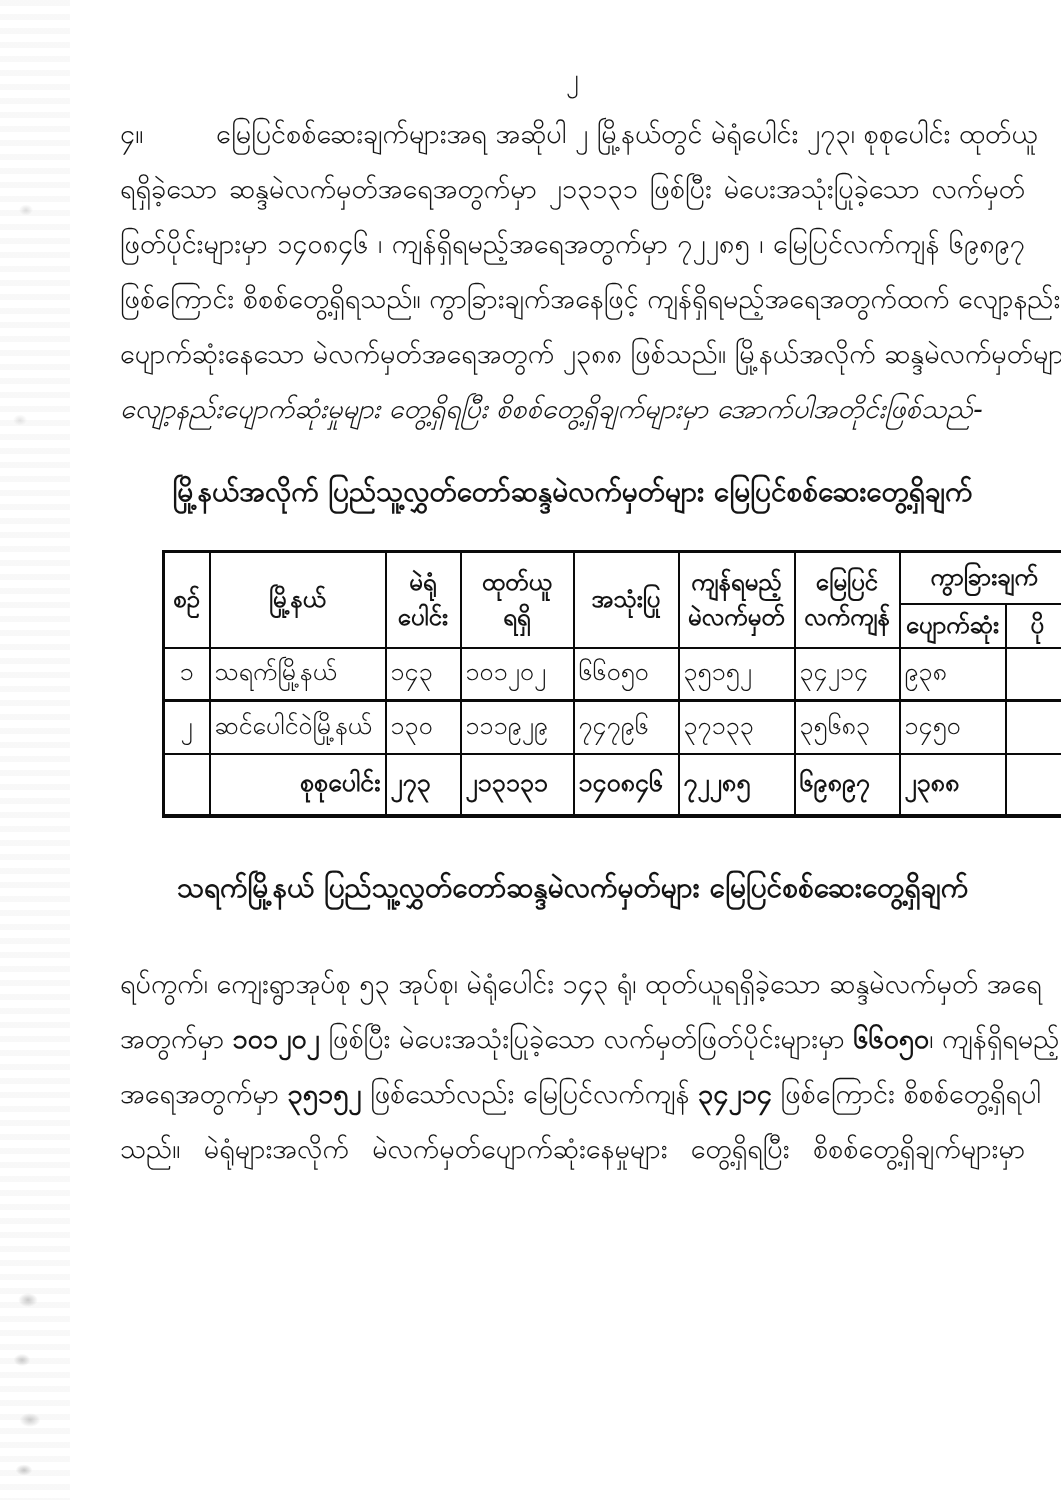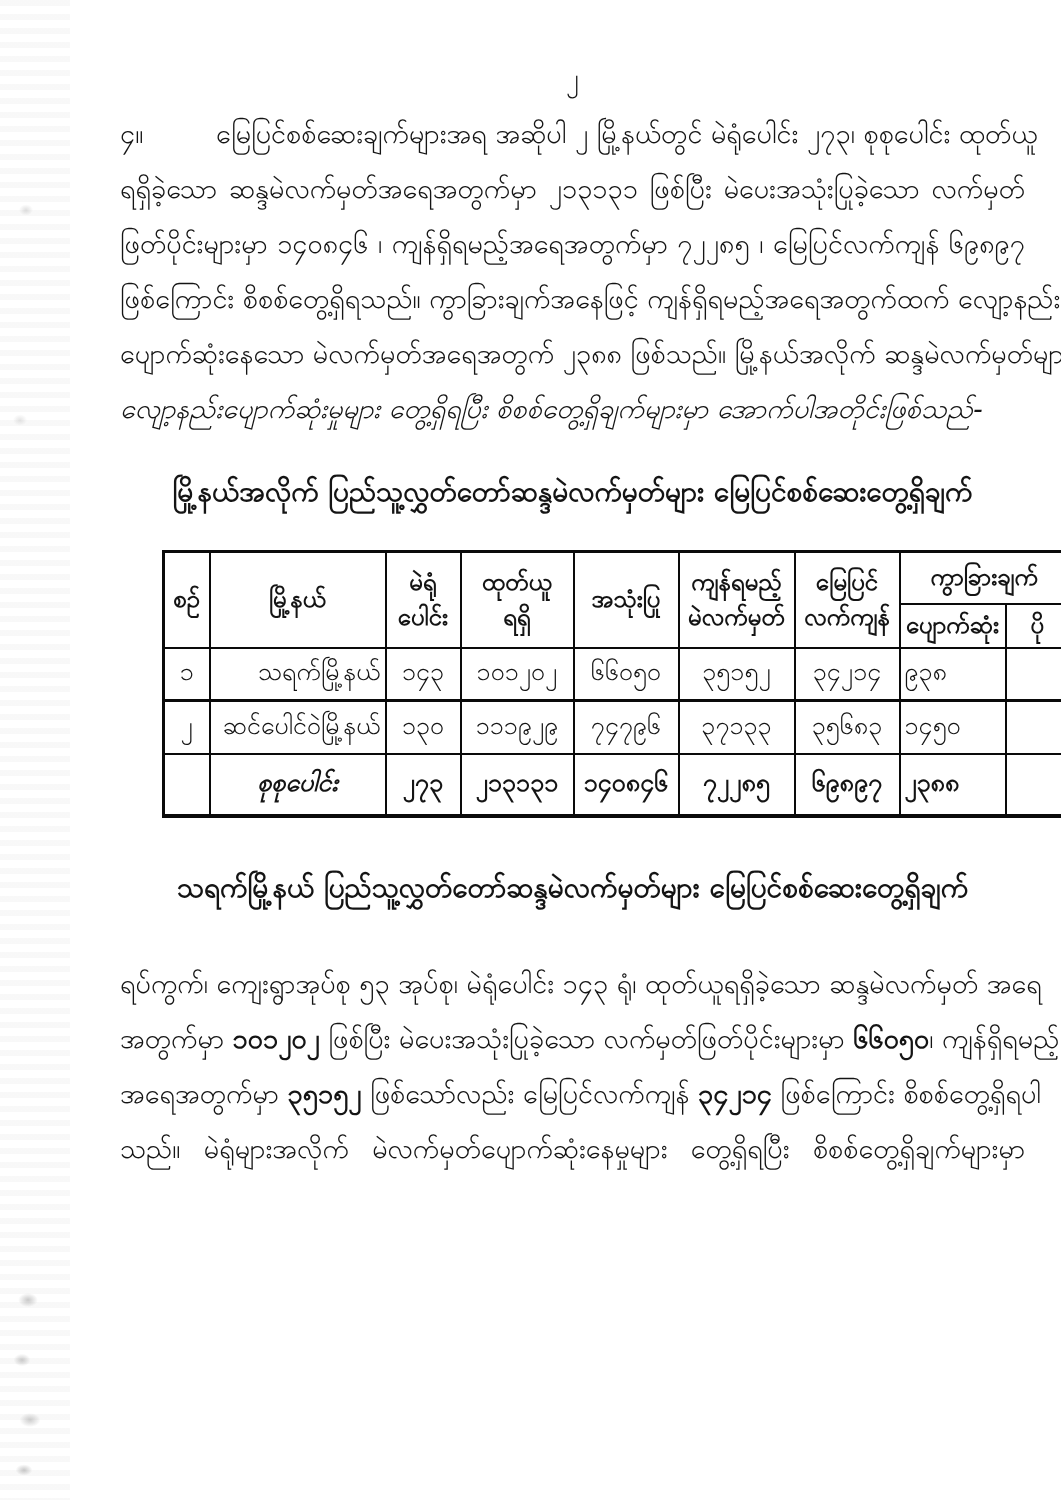--- a/index.html
+++ b/index.html
@@ -60,24 +60,24 @@
     overflow: hidden;
   }
   .t1 th { font-weight: 700; text-align: center; white-space: pre-line; line-height: 1.45; font-size: 24px; }
   .t1 tr.h1 { height: 52px; }
   .t1 tr.h2 { height: 44px; }
   .t1 tr.r1, .t1 tr.r2 { height: 53px; }
   .t1 tr.r1 td { border-bottom-width: 3px; }
   .t1 tr.total { height: 62px; }
   .t1 tr.total td { font-weight: 700; }
   .c-no { text-align: center; }
-  .c-town { text-align: right; padding-left: 10px; }
-  .c-num { text-align: center; padding-right: 12px; }
+  .c-town { text-align: left; padding-left: 10px; }
+  .c-num { text-align: left; padding-right: 12px; }
   .c-miss { text-align: left; padding-right: 16px; }
-  .c-label { text-align: center; font-style: italic; }
+  .c-label { text-align: right; }
 </style>
 </head>
 <body>
 
 <div class="page">
   <div class="edge-noise"></div>
 
   <div class="page-number">၂</div>
 
   <div class="para" style="top:106px">

